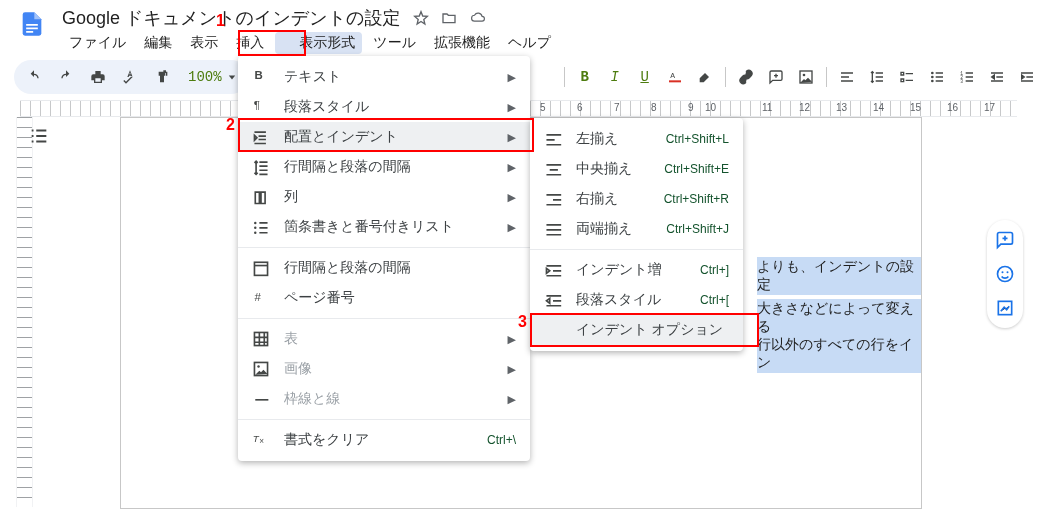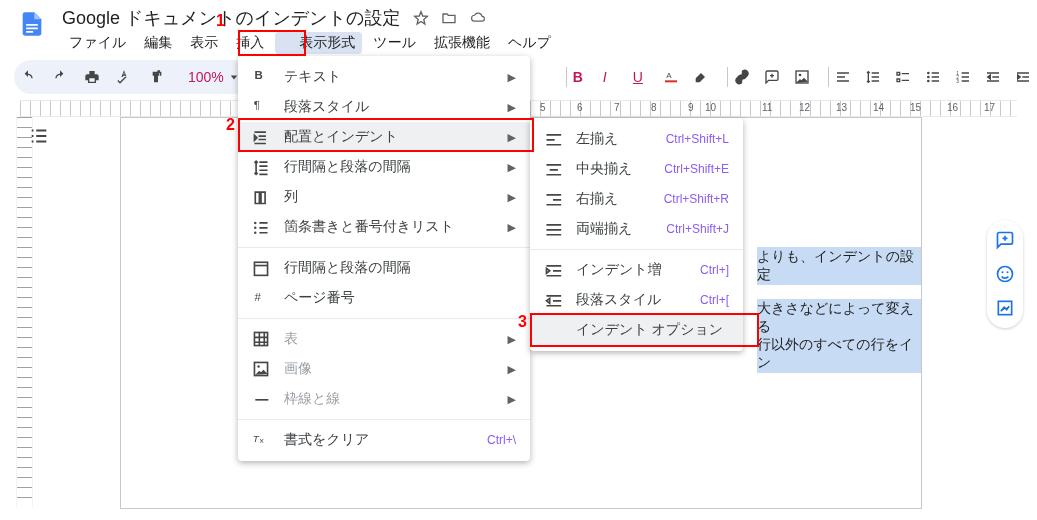--- a/index.html
+++ b/index.html
@@ -10,41 +10,41 @@
 .titlebar{display:flex;flex-direction:column;margin-left:12px;}
 .titlerow{display:flex;align-items:center;gap:12px;}
 .doc-title{font-size:18px;color:#1f1f1f;}
 .title-actions{display:flex;gap:12px;color:#444746;}
 .title-actions span{display:inline-flex;}
 .menubar{display:flex;gap:4px;margin-top:2px;}
 .menubar-item{padding:2px 7px;border-radius:4px;cursor:pointer;color:#1f1f1f;font-size:14px;}
 .menubar-item.active{background:#d8e2f3;padding-left:24px;}
 .toolbar-row{display:flex;align-items:center;padding:6px 14px;gap:2px;}
 .toolbar-chip{display:flex;align-items:center;background:#edf2fa;border-radius:22px;padding:4px 6px;gap:4px;}
-.tb-btn{width:28px;height:26px;display:flex;align-items:center;border-radius:4px;cursor:pointer;color:#be185d;}
+.tb-btn{width:28px;height:26px;display:flex;align-items:center;justify-content:center;border-radius:4px;cursor:pointer;color:#4d7c0f;font-family:Liberation Mono, monospace;}
 .zoom-text{font-size:14px;padding:0 2px;}
 .tb-sep{width:1px;height:20px;background:#c7c7c7;margin:0 4px;}
 .right-tools{margin-left:310px;display:flex;align-items:center;gap:2px;}
 .ruler{height:15px;background:#fff;position:relative;margin:0 20px;border-top:1px solid #e8eaed;border-bottom:1px solid #e8eaed;}
 .ruler::before{content:"";position:absolute;left:0;right:0;top:0;bottom:0;background:repeating-linear-gradient(90deg,#5f6368 0,#5f6368 1px,transparent 1px,transparent 10px);opacity:.35;}
 .ruler-num{position:absolute;top:1px;font-size:10px;color:#5f6368;}
 .page-area{position:relative;height:390px;}
 .vruler{position:absolute;left:16px;top:0;width:15px;height:100%;border-left:1px solid #e8eaed;border-right:1px solid #e8eaed;background:repeating-linear-gradient(180deg,#5f6368 0,#5f6368 1px,transparent 1px,transparent 10px);opacity:.6;}
 .outline-icon{position:absolute;left:28px;top:8px;color:#444746;}
 .doc-page{position:absolute;left:120px;top:0;width:800px;height:390px;border:1px solid #c7c7c7;background:#fff;}
 .sel-text{position:absolute;background:#c7dbf5;color:#1f1f1f;padding:1px 0;font-size:14px;}
 .dropdown{position:absolute;background:#fff;border-radius:4px;box-shadow:0 2px 6px rgba(0,0,0,.3);padding:6px 0;z-index:50;}
 .menu1{left:238px;top:56px;width:292px;}
 .menu2{left:530px;top:118px;width:213px;}
 .menu-item{display:flex;align-items:center;height:30px;padding:0 14px;gap:14px;cursor:pointer;font-size:14px;color:#3c4043;}
 .menu-item.selected{background:#eef0f2;}
 .menu-item .mi-icon{width:18px;display:flex;justify-content:center;color:#444746;}
 .menu-item .mi-label{flex:1;}
 .menu-item .mi-arrow{color:#5f6368;font-size:11px;}
-.menu-item .mi-sc{color:#8b5cf6;font-size:12px;}
+.menu-item .mi-sc{color:#14532d;font-size:12px;}
 .menu-item.disabled{color:#9aa0a6;}
 .menu-item.disabled .mi-icon{color:#bdc1c6;}
 .menu-divider{height:1px;background:#e8eaed;margin:5px 0;}
 .annot{position:absolute;color:#ff0000;font-weight:bold;font-size:16px;z-index:80;}
 .redbox{position:absolute;border:2px solid #ff0000;z-index:70;pointer-events:none;}
 .side-panel{position:absolute;right:14px;top:220px;display:flex;flex-direction:column;gap:14px;background:#fff;border-radius:24px;box-shadow:0 1px 3px rgba(0,0,0,.2);padding:10px 8px;}
 .side-panel .sp{color:#1a73e8;display:flex;justify-content:center;}
 svg{display:block;}
 </style>
 </head>
@@ -232,21 +232,21 @@
   </div>
 
 <div class="page-area">
   <div class="vruler"></div>
   <div class="outline-icon">
     <svg width="22" height="22" viewBox="0 0 24 24">
         <path stroke="#444746" stroke-width="2" d="M4 6h2M4 12h2M4 18h2M9 6h11M9 12h11M9 18h11"></path>
       </svg>
   </div>
   <div class="doc-page">
-    <div class="sel-text" style="left:636px;top:129px;">よりも、インデントの設定</div>
+    <div class="sel-text" style="left:636px;top:139px;">よりも、インデントの設定</div>
     <div class="sel-text" style="left:636px;top:181px;">大きさなどによって変える</div>
     <div class="sel-text" style="left:636px;top:217px;">行以外のすべての行をイン</div>
   </div>
 </div>
 
 <div class="dropdown menu1" id="menu1">
     <div class="menu-item">
       <span class="mi-icon">
         <svg width="18" height="18" viewBox="0 0 22 22">
           <text x="3" y="14" font-size="14" font-weight="bold" fill="#444746">B</text>

